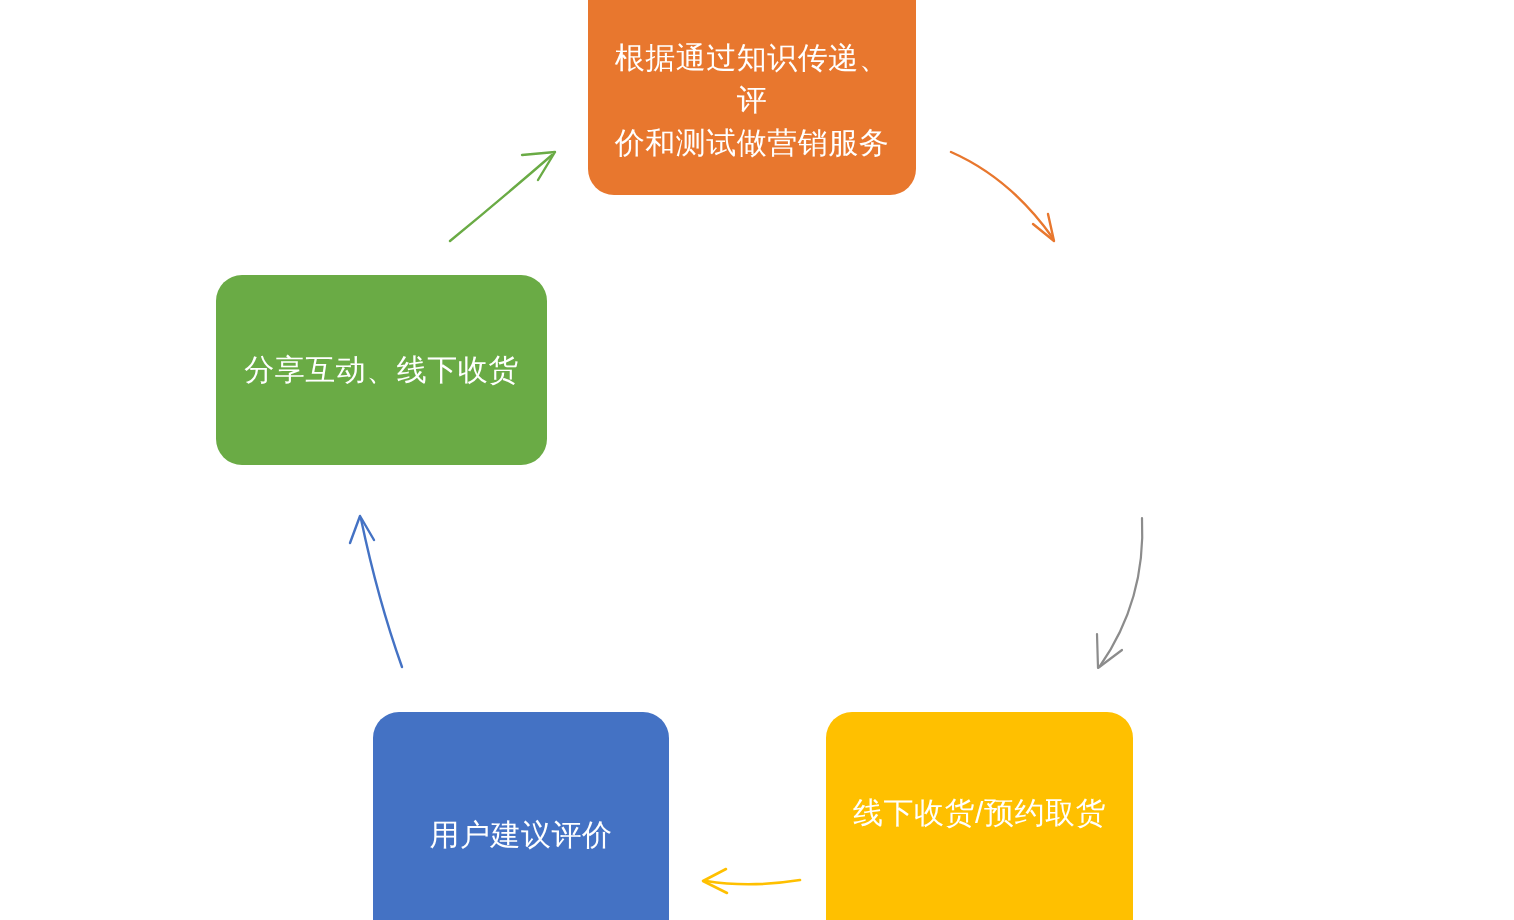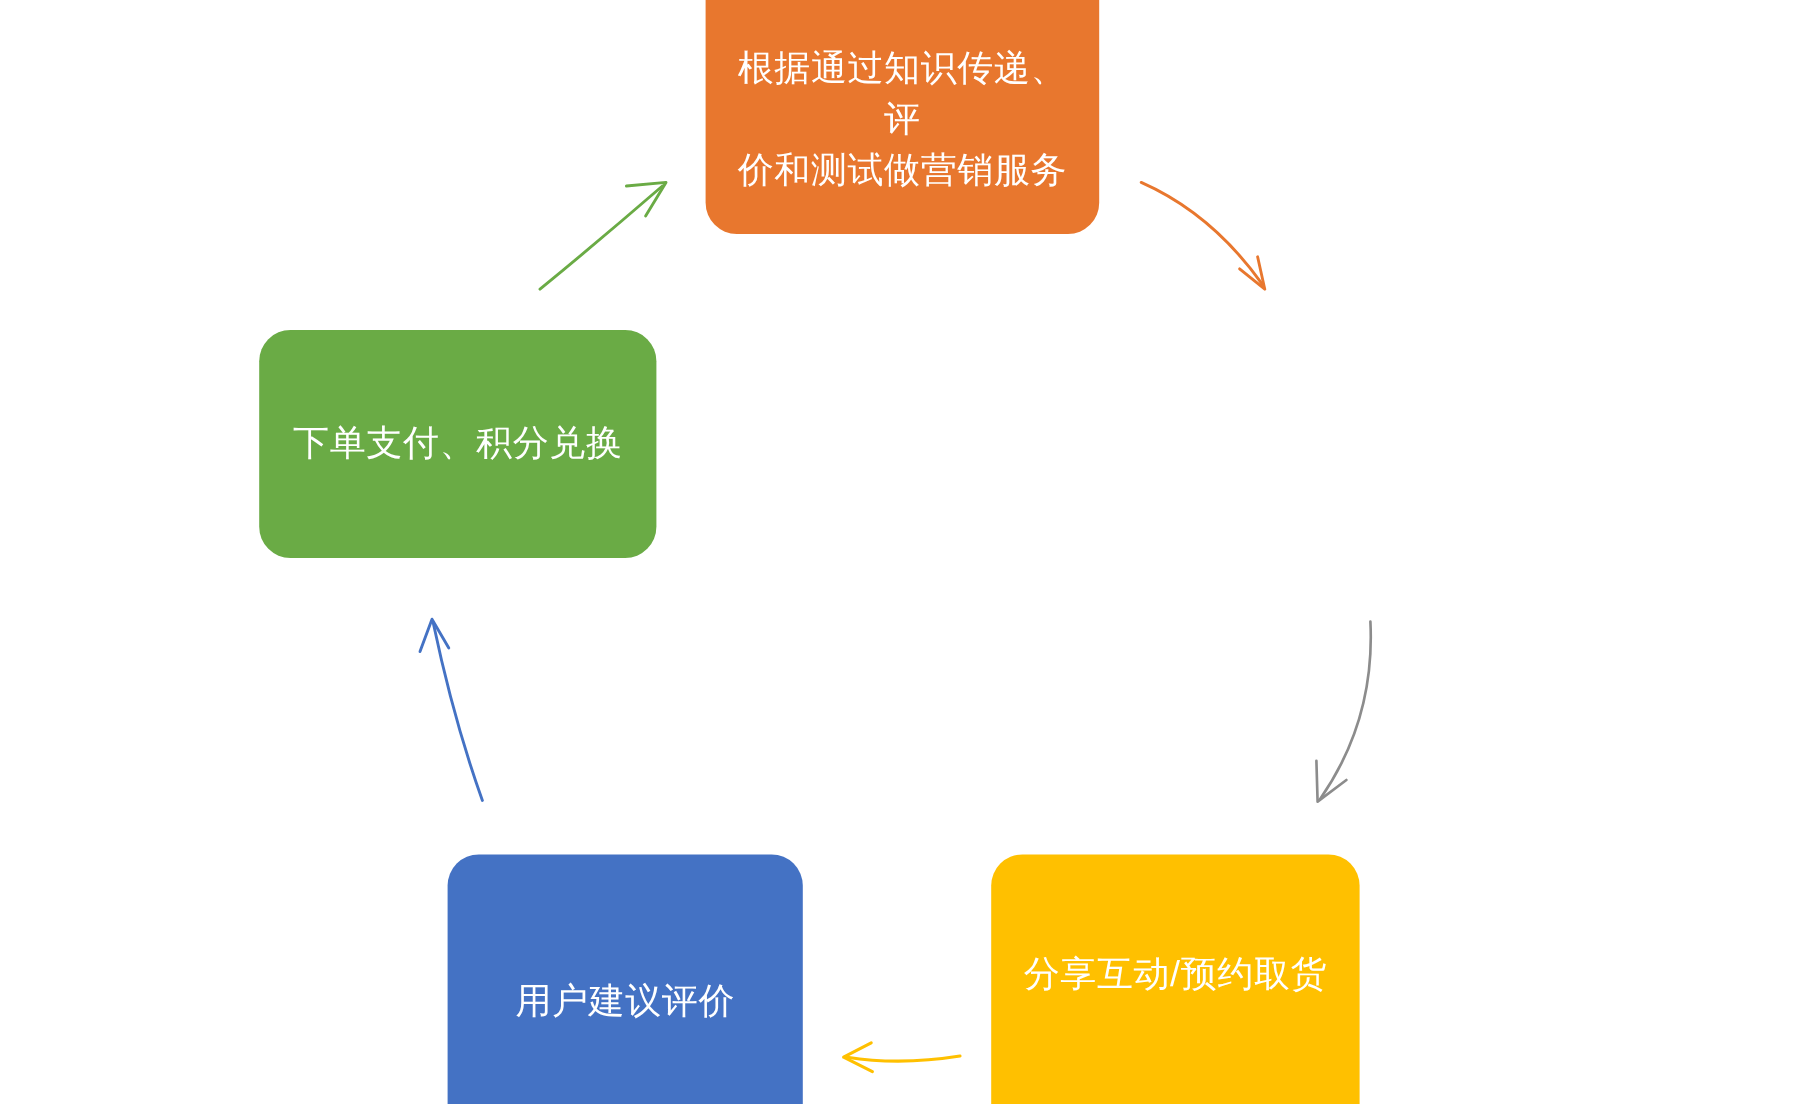--- a/index.html
+++ b/index.html
@@ -108,24 +108,24 @@
     </g>
   </svg>
 
   <div class="node" id="node-marketing" style="background: rgb(232, 119, 46); color: rgb(255, 255, 255);">
     <span class="node-text">根据通过知识传递、评
 价和测试做营销服务</span>
   </div>
 
 
   <div class="node" id="node-pickup" style="background: rgb(255, 192, 0); color: rgb(255, 255, 255);">
-    <span class="node-text">分享互动/预约取货</span>
+    <span class="node-text">线下收货/预约取货</span>
   </div>
 
   <div class="node" id="node-review" style="background: rgb(68, 114, 196); color: rgb(255, 255, 255);">
     <span class="node-text">用户建议评价</span>
   </div>
 
   <div class="node" id="node-share" style="background: rgb(106, 171, 69); color: rgb(255, 255, 255);">
-    <span class="node-text">下单支付、积分兑换</span>
+    <span class="node-text">分享互动、线下收货</span>
   </div>
 
 </div>
 
 </body></html>

